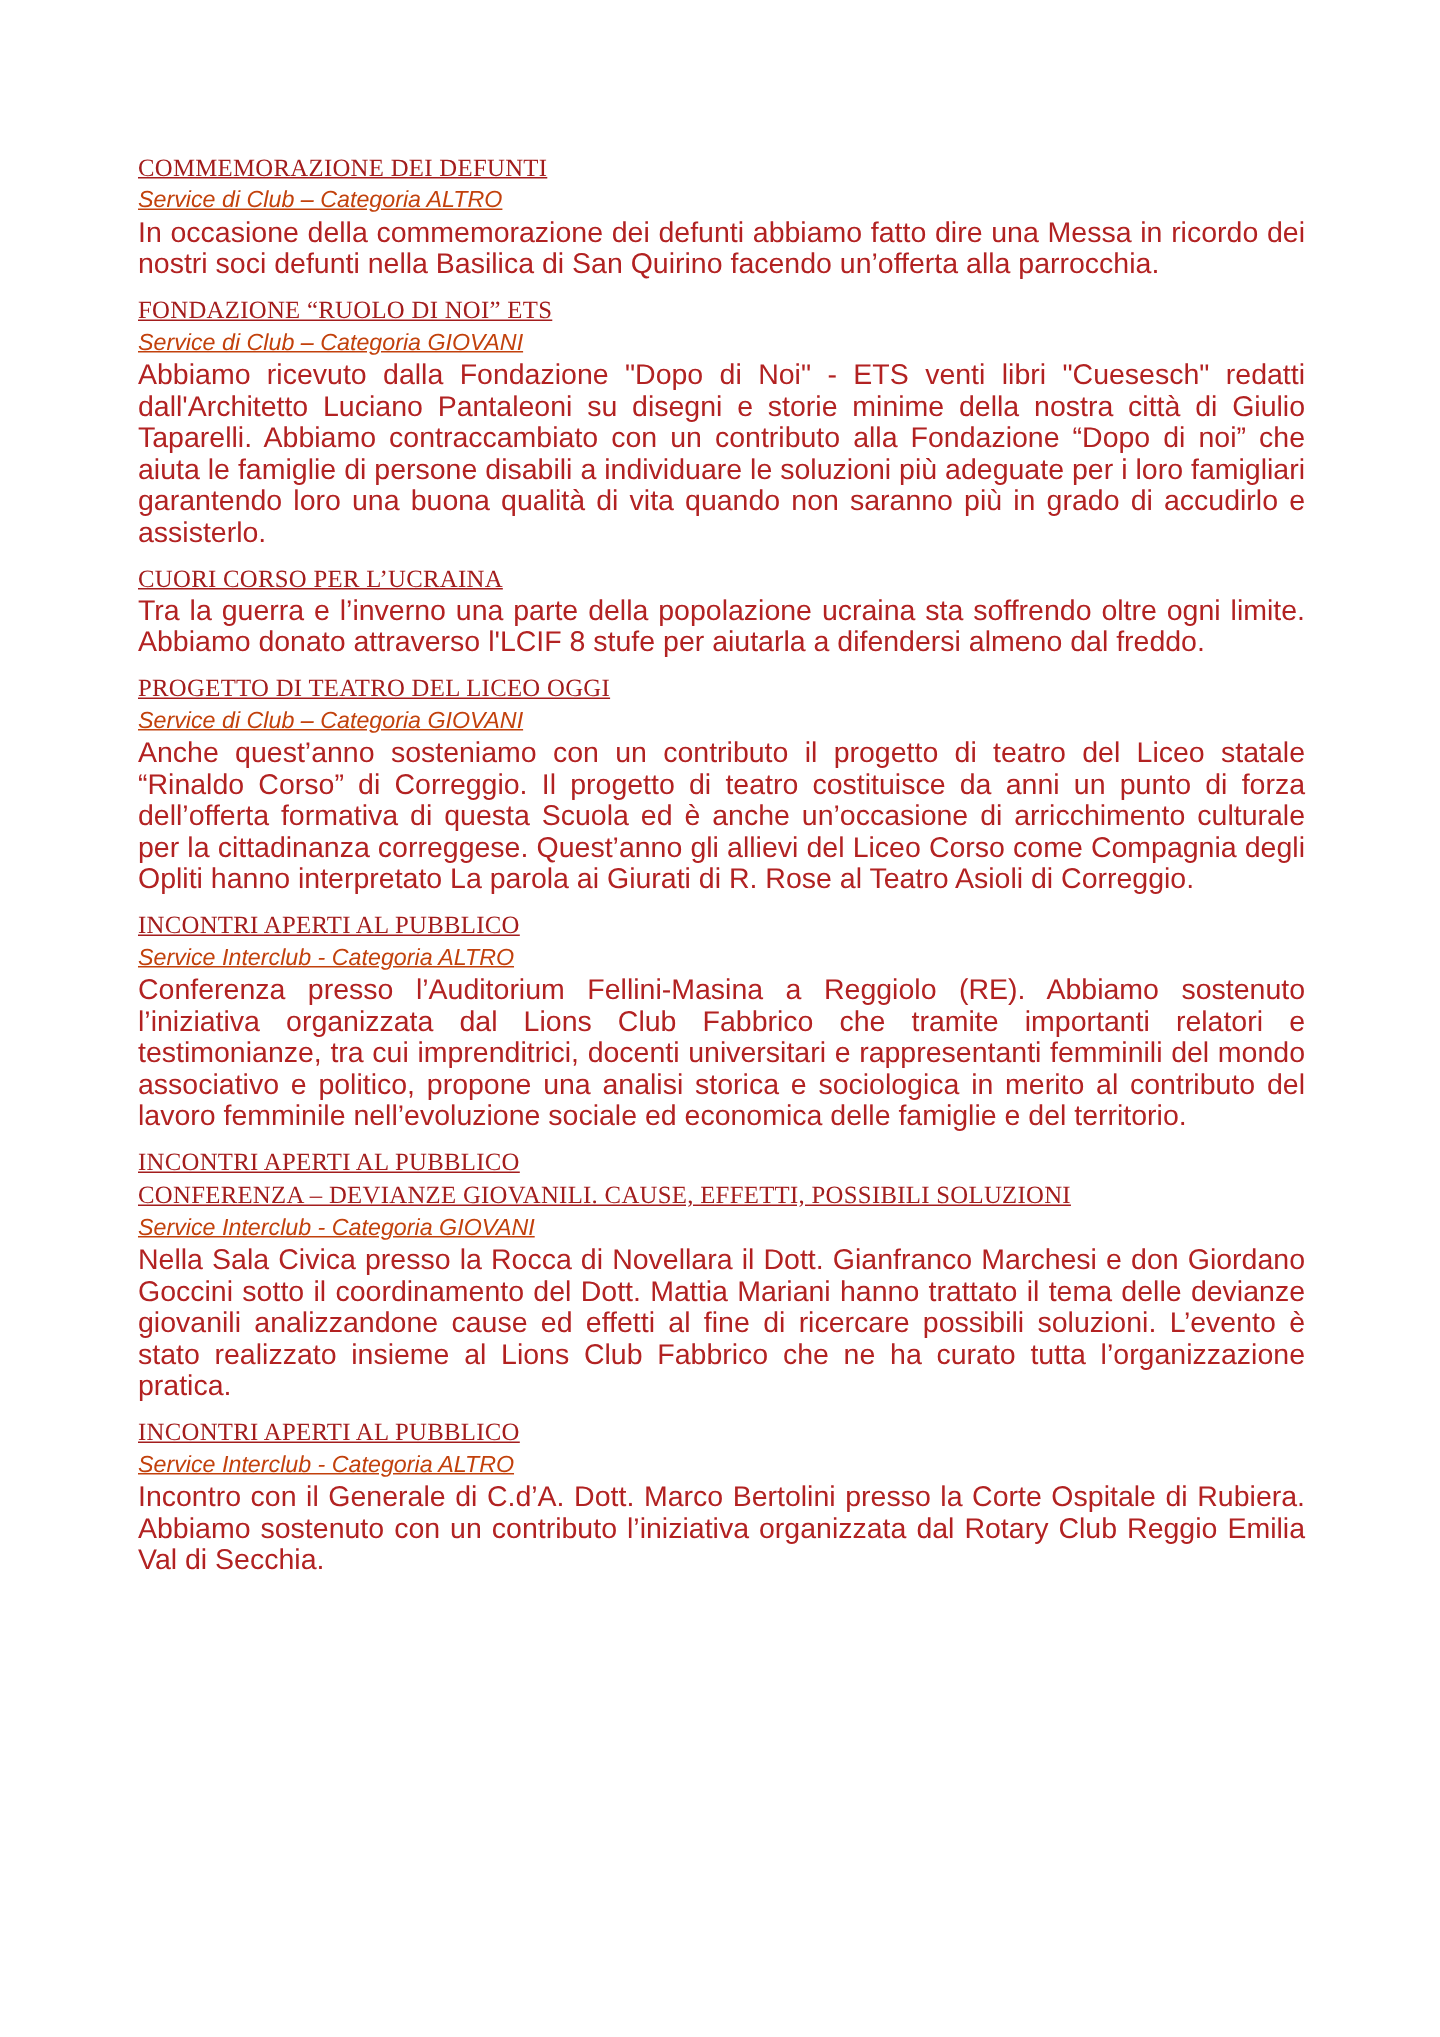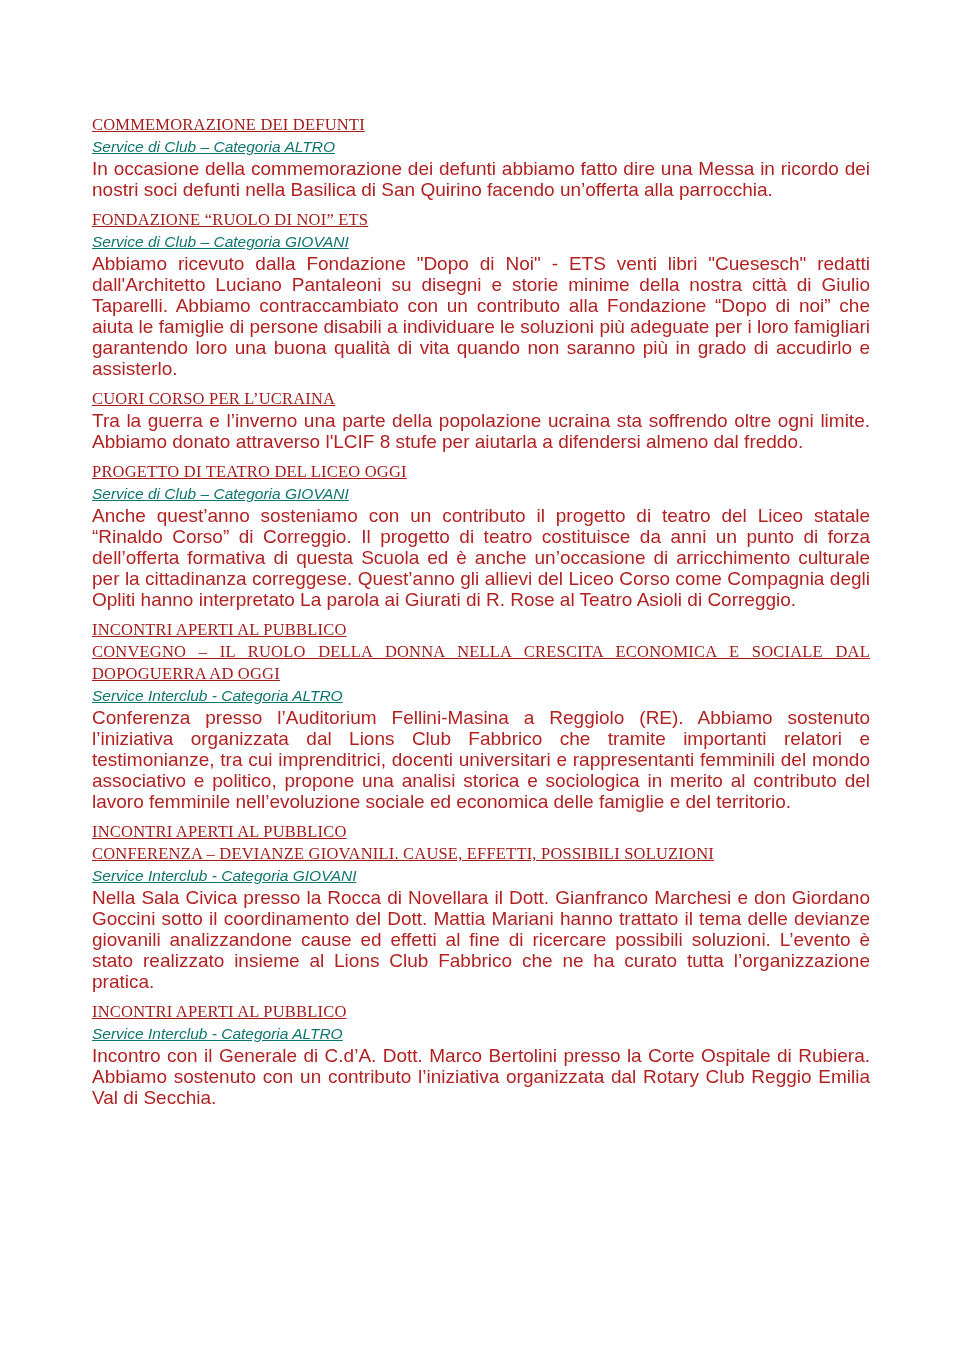--- a/index.html
+++ b/index.html
@@ -11,21 +11,21 @@
     position: relative;
     width: 960px;
     height: 1358px;
     background: #ffffff;
     overflow: hidden;
     font-family: "Liberation Sans", "DejaVu Sans", sans-serif;
   }
   .content {
     position: absolute;
     left: 92px;
-    top: 114px;
+    top: 101px;
     width: 778px;
   }
   .entry {
     margin: 0 0 9px 0;
   }
   .entry-title {
     margin: 0;
     font-family: "Liberation Serif", "DejaVu Serif", serif;
     font-size: 16.5px;
     font-weight: normal;
@@ -34,21 +34,21 @@
     text-decoration: underline;
     text-align: justify;
     letter-spacing: 0.2px;
   }
   .entry-subtitle {
     margin: 0;
     font-family: "Liberation Sans", "DejaVu Sans", sans-serif;
     font-size: 15.5px;
     font-style: italic;
     line-height: 22px;
-    color: #0f766e;
+    color: #c2410c;
     text-decoration: underline;
   }
   .entry-body {
     margin: 0;
     font-family: "Liberation Sans", "DejaVu Sans", sans-serif;
     font-size: 19px;
     line-height: 21px;
     color: #b22222;
     text-align: justify;
   }
@@ -77,21 +77,20 @@
     </section>
 
     <section class="entry">
       <h2 class="entry-title">PROGETTO DI TEATRO DEL LICEO OGGI</h2>
       <p class="entry-subtitle">Service di Club – Categoria GIOVANI</p>
       <p class="entry-body">Anche quest’anno sosteniamo con un contributo il progetto di teatro del Liceo statale “Rinaldo Corso” di Correggio. Il progetto di teatro costituisce da anni un punto di forza dell’offerta formativa di questa Scuola ed è anche un’occasione di arricchimento culturale per la cittadinanza correggese. Quest’anno gli allievi del Liceo Corso come Compagnia degli Opliti hanno interpretato La parola ai Giurati di R. Rose al Teatro Asioli di Correggio.</p>
     </section>
 
     <section class="entry">
       <h2 class="entry-title">INCONTRI APERTI AL PUBBLICO</h2>
-      <h2 class="entry-title">CONVEGNO – IL RUOLO DELLA DONNA NELLA CRESCITA ECONOMICA E SOCIALE DAL DOPOGUERRA AD OGGI</h2>
       <p class="entry-subtitle">Service Interclub - Categoria ALTRO</p>
       <p class="entry-body">Conferenza presso l’Auditorium Fellini-Masina a Reggiolo (RE). Abbiamo sostenuto l’iniziativa organizzata dal Lions Club Fabbrico che tramite importanti relatori e testimonianze, tra cui imprenditrici, docenti universitari e rappresentanti femminili del mondo associativo e politico, propone una analisi storica e sociologica in merito al contributo del lavoro femminile nell’evoluzione sociale ed economica delle famiglie e del territorio.</p>
     </section>
 
     <section class="entry">
       <h2 class="entry-title">INCONTRI APERTI AL PUBBLICO</h2>
       <h2 class="entry-title">CONFERENZA – DEVIANZE GIOVANILI. CAUSE, EFFETTI, POSSIBILI SOLUZIONI</h2>
       <p class="entry-subtitle">Service Interclub - Categoria GIOVANI</p>
       <p class="entry-body">Nella Sala Civica presso la Rocca di Novellara il Dott. Gianfranco Marchesi e don Giordano Goccini sotto il coordinamento del Dott. Mattia Mariani hanno trattato il tema delle devianze giovanili analizzandone cause ed effetti al fine di ricercare possibili soluzioni. L’evento è stato realizzato insieme al Lions Club Fabbrico che ne ha curato tutta l’organizzazione pratica.</p>
     </section>

